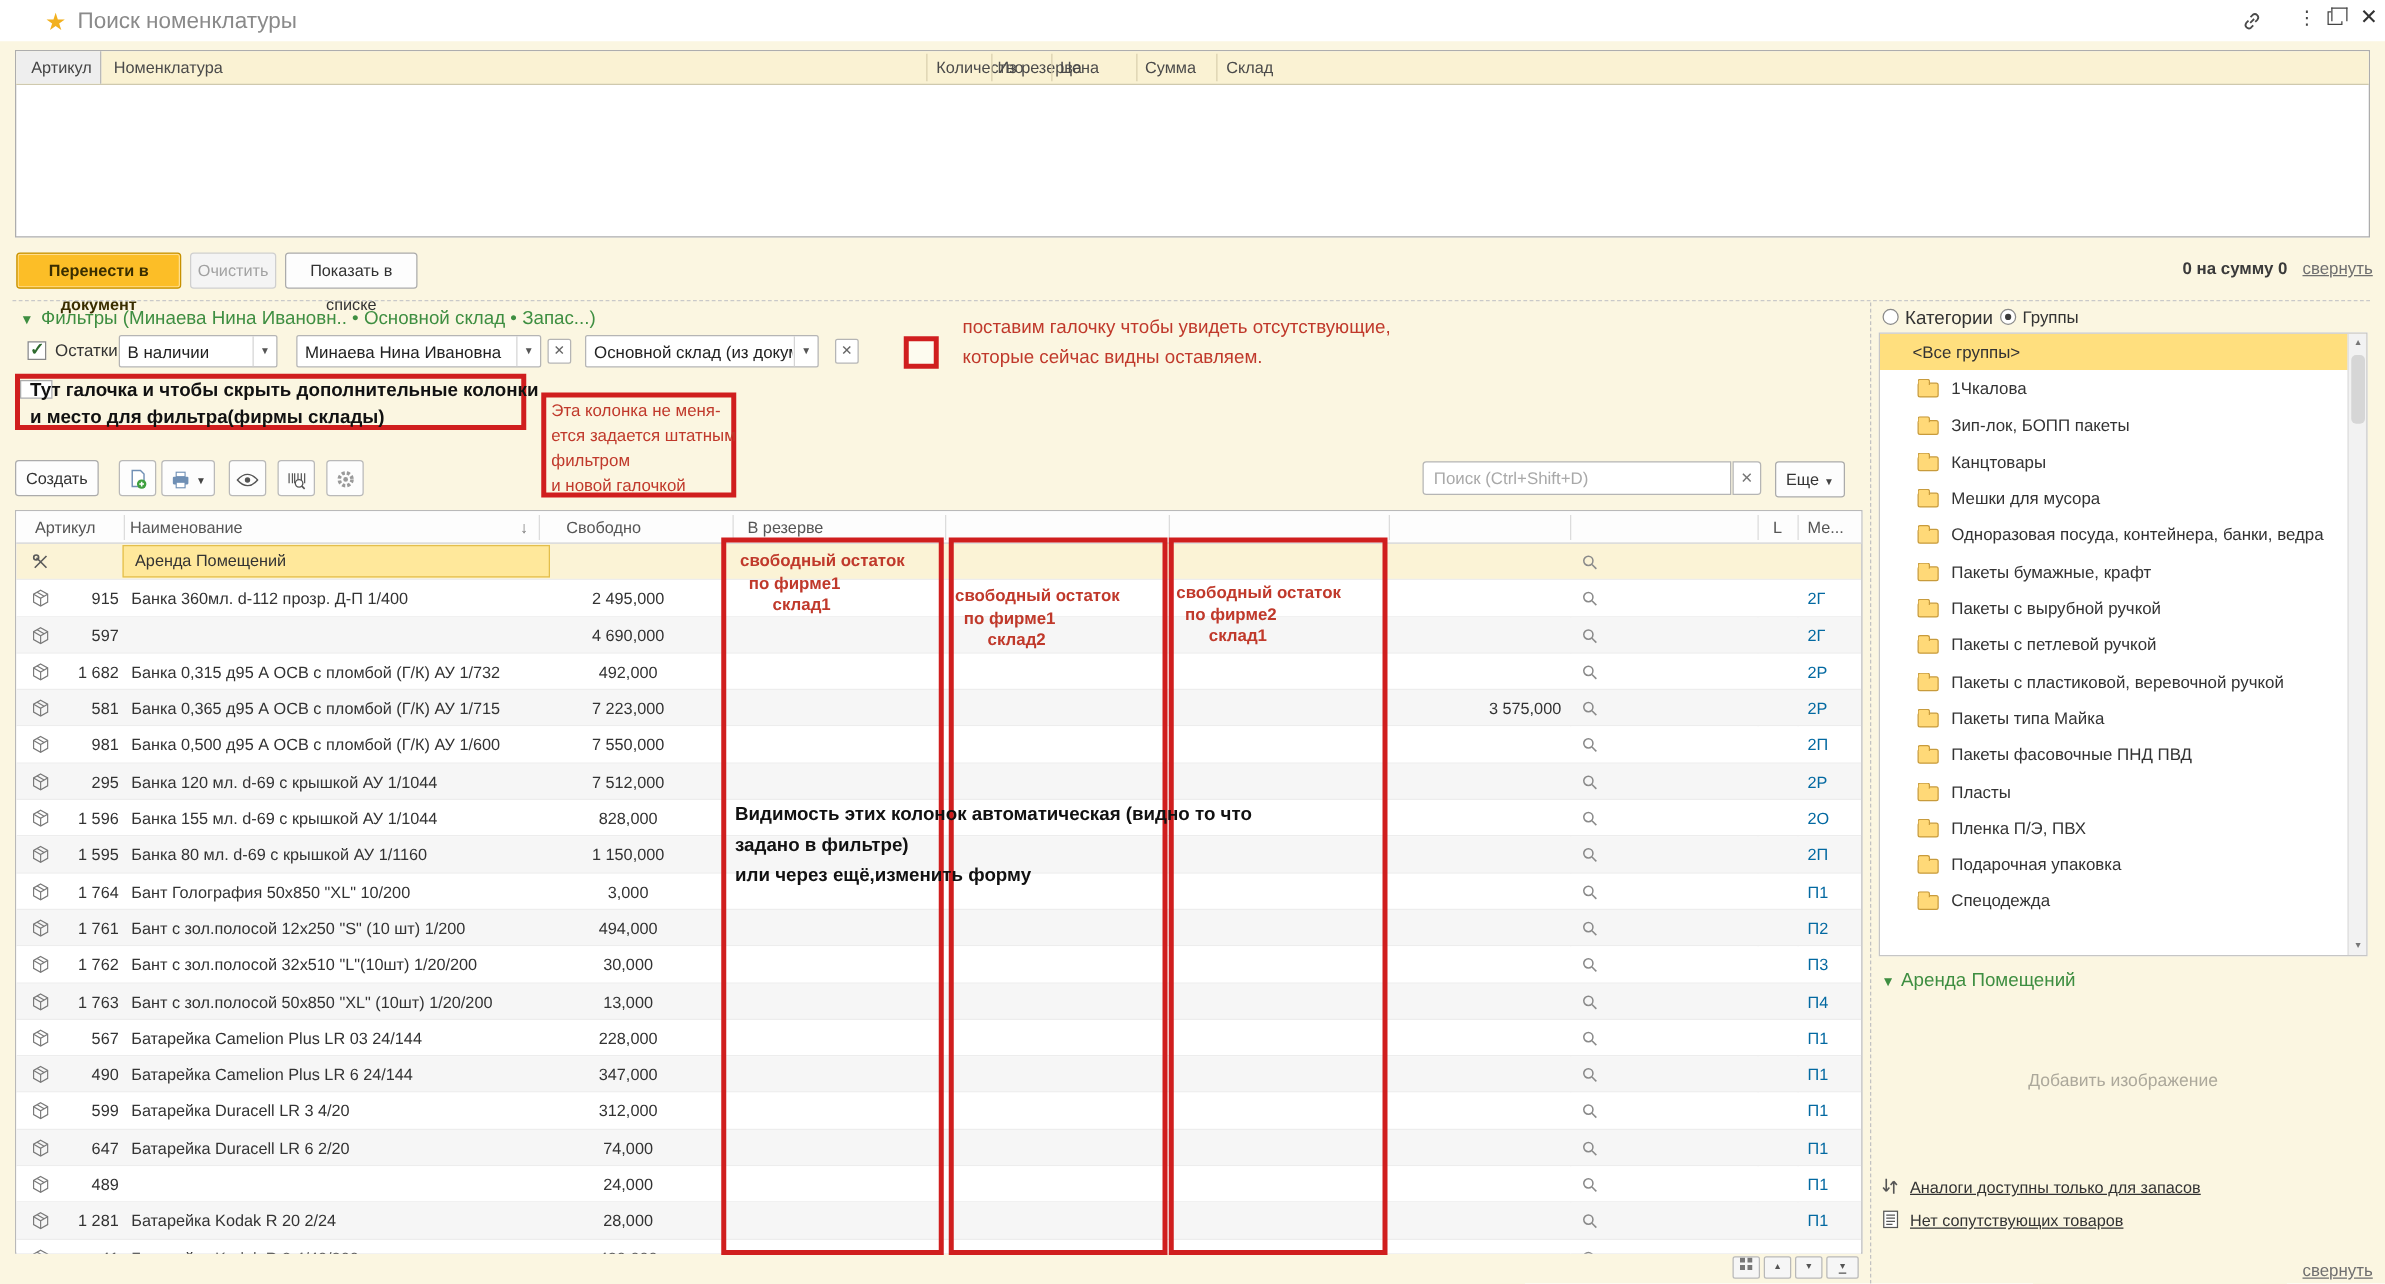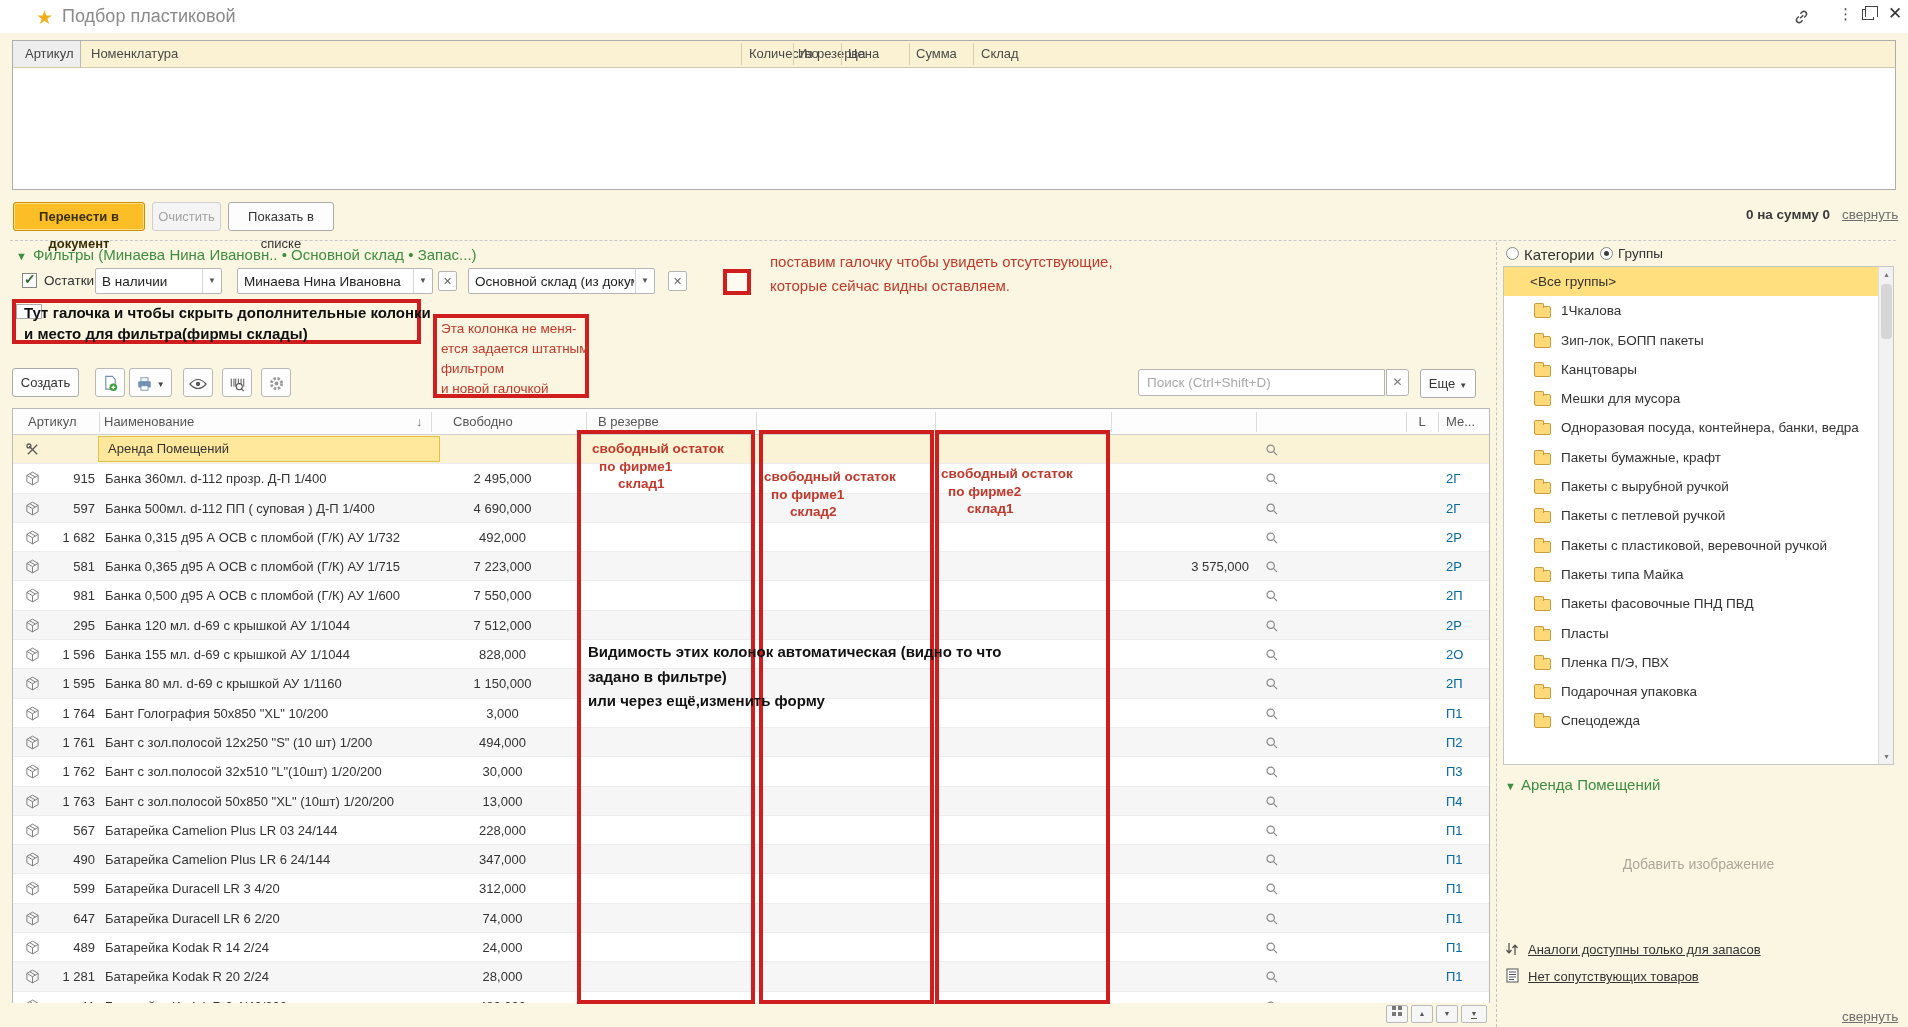--- a/index.html
+++ b/index.html
@@ -133,21 +133,21 @@
 #vis-note{left:588px;top:640px;font-size:15px;line-height:24.5px}
 a,.lk{cursor:pointer}
 </style>
 </head>
 <body>
 
 <div id="app">
   <div id="lower-bg" class="ab"></div>
 
   <span id="star" class="ab">★</span>
-  <span id="page-title" class="ab">Подбор пластиковой</span>
+  <span id="page-title" class="ab">Поиск номенклатуры</span>
   <span id="win-link" class="ab">
     <svg width="19" height="18" viewBox="0 0 20 20" fill="none" stroke="#4a4a4a" stroke-width="1.6">
         <path d="M8.5 11.5 12 8M7 9.5 5 11.5a3 3 0 0 0 4.2 4.2l2-2M13 10.5l2-2A3 3 0 0 0 10.8 4.3l-2 2"></path>
       </svg>
   </span>
   <span id="win-kebab" class="ab">⋮</span>
   <span id="win-restore" class="ab"></span>
   <span id="win-close" class="ab">✕</span>
 
   <div id="upper-table" class="ab">
@@ -285,21 +285,20 @@
               <path d="m9.8 9.8 4 4"></path>
             </svg></span>
           <span class="c me">2Г</span>
         </div>
         <div class="mt-row alt">
           <span class="c ic"><svg width="15" height="15" viewBox="0 0 16 16" fill="none" stroke="#7a7a7a" stroke-width="1">
               <path d="M8 1.2 14 4.6v6.8L8 14.8 2 11.4V4.6z"></path>
               <path d="M2 4.6 8 8.2l6-3.6M8 8.2v6.6M5 2.9l6 3.5"></path>
             </svg></span>
           <span class="c art">597</span>
-          <span class="c nm">Банка  500мл. d-112 ПП ( суповая ) Д-П   1/400</span>
           <span class="c fr">4 690,000</span>
           <span class="c rs"></span>
           <span class="c mg"><svg width="14" height="14" viewBox="0 0 16 16" fill="none" stroke="#8a8a8a" stroke-width="1.4">
               <circle cx="6.5" cy="6.5" r="4.2"></circle>
               <path d="m9.8 9.8 4 4"></path>
             </svg></span>
           <span class="c me">2Г</span>
         </div>
         <div class="mt-row">
           <span class="c ic"><svg width="15" height="15" viewBox="0 0 16 16" fill="none" stroke="#7a7a7a" stroke-width="1">
@@ -510,21 +509,20 @@
               <path d="m9.8 9.8 4 4"></path>
             </svg></span>
           <span class="c me">П1</span>
         </div>
         <div class="mt-row">
           <span class="c ic"><svg width="15" height="15" viewBox="0 0 16 16" fill="none" stroke="#7a7a7a" stroke-width="1">
               <path d="M8 1.2 14 4.6v6.8L8 14.8 2 11.4V4.6z"></path>
               <path d="M2 4.6 8 8.2l6-3.6M8 8.2v6.6M5 2.9l6 3.5"></path>
             </svg></span>
           <span class="c art">489</span>
-          <span class="c nm">Батарейка Kodak R 14   2/24</span>
           <span class="c fr">24,000</span>
           <span class="c rs"></span>
           <span class="c mg"><svg width="14" height="14" viewBox="0 0 16 16" fill="none" stroke="#8a8a8a" stroke-width="1.4">
               <circle cx="6.5" cy="6.5" r="4.2"></circle>
               <path d="m9.8 9.8 4 4"></path>
             </svg></span>
           <span class="c me">П1</span>
         </div>
         <div class="mt-row alt">
           <span class="c ic"><svg width="15" height="15" viewBox="0 0 16 16" fill="none" stroke="#7a7a7a" stroke-width="1">

